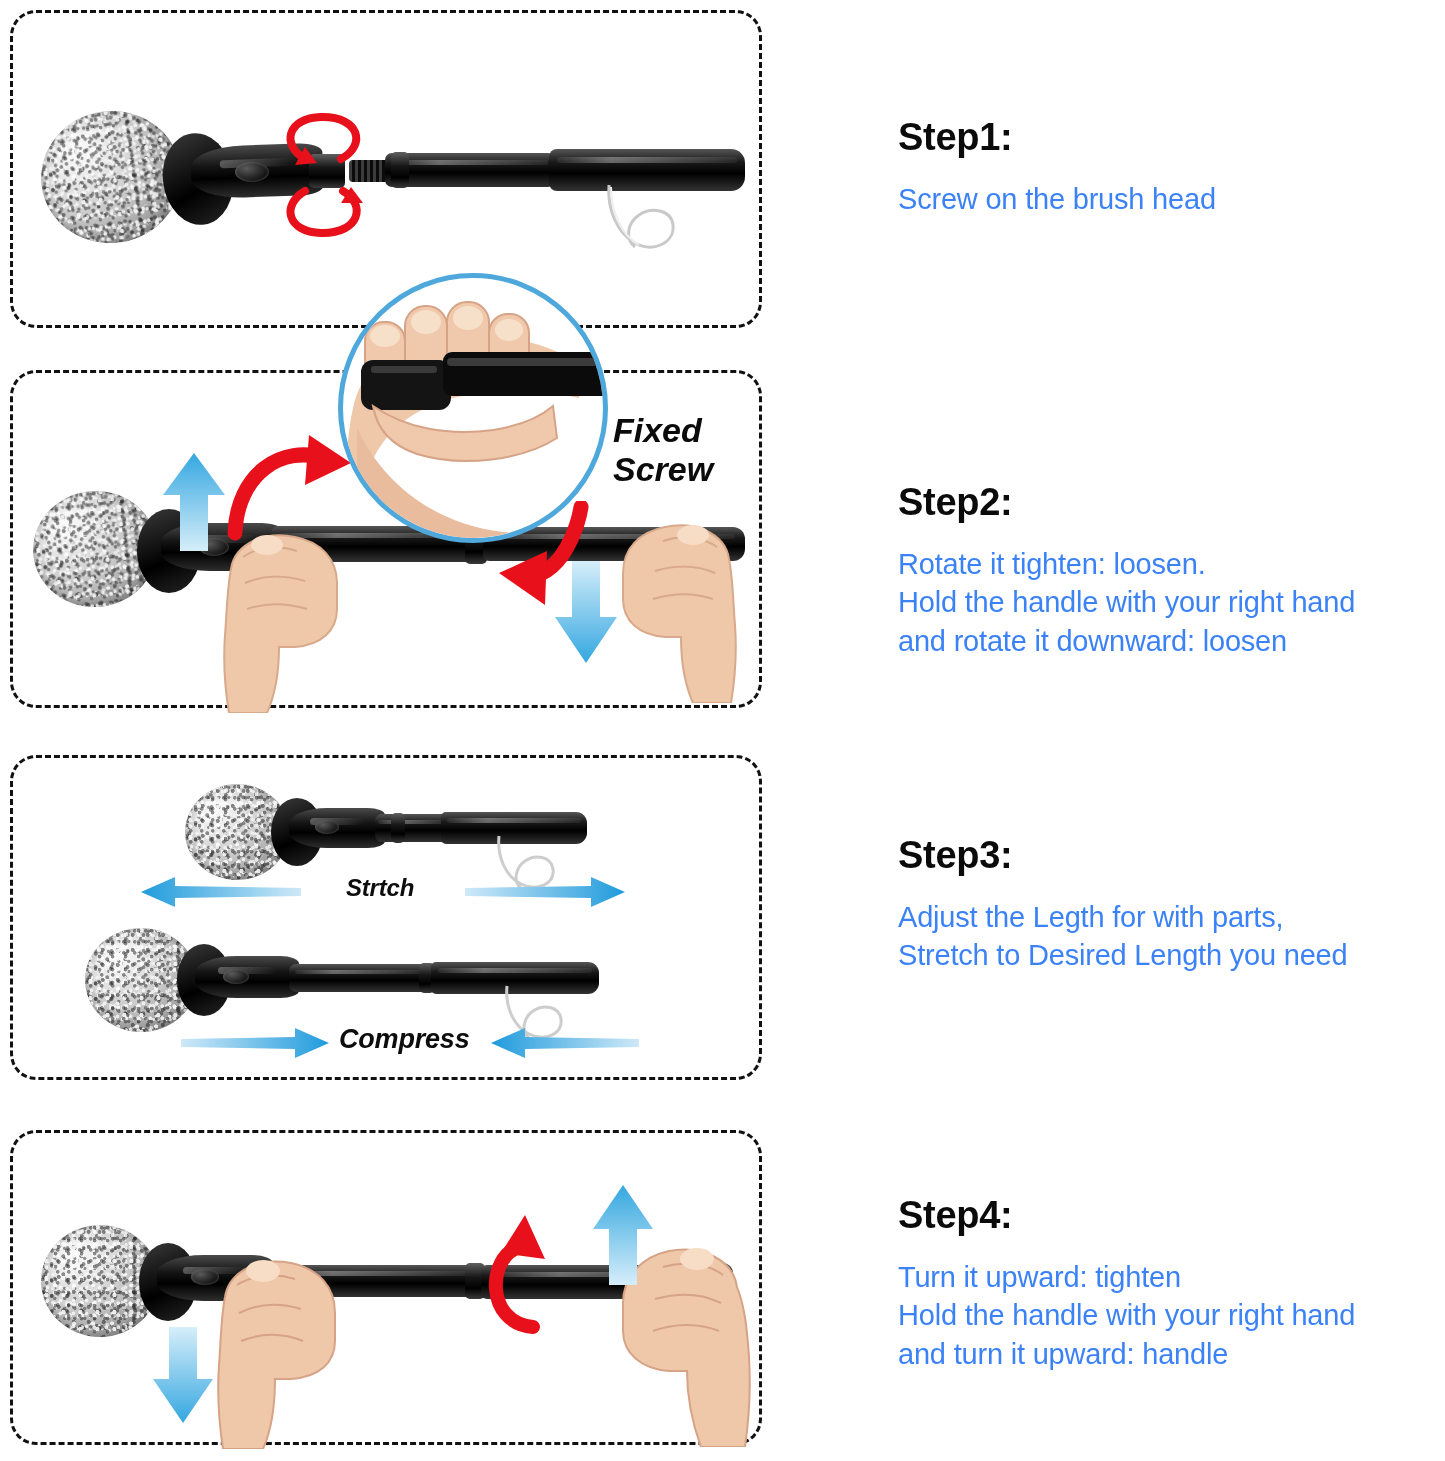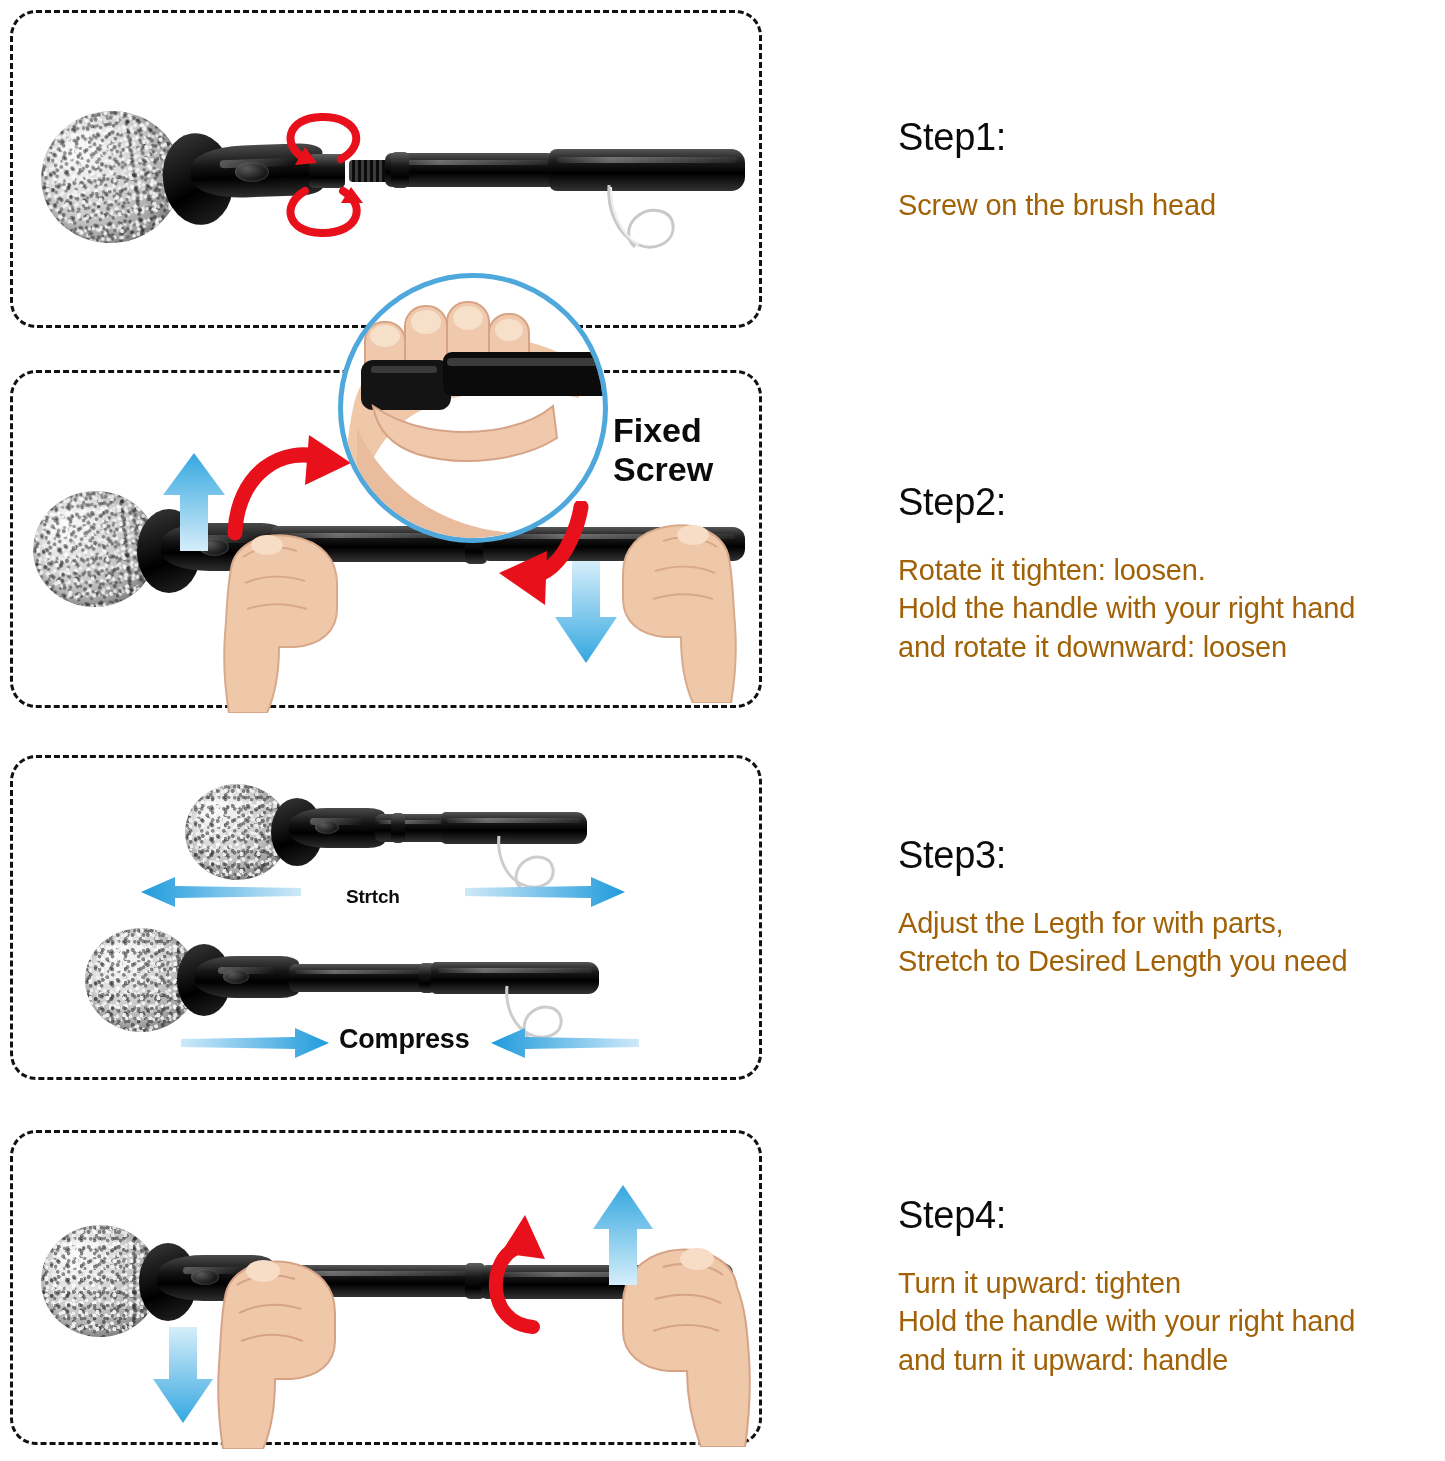--- a/index.html
+++ b/index.html
@@ -10,32 +10,33 @@
     overflow: hidden;
   }
   .sheet { position: relative; width: 1445px; height: 1461px; background:#fff; }
 
   
   .panel {
     position: absolute;
     border: 3px dashed #111;
     border-radius: 26px;
     background: transparent;
+    font-style: italic;
   }
   .panel-inner { position:absolute; inset:0; overflow:visible; }
 
   
   .step-block { position: absolute; left: 898px; width: 548px; }
   .step-title {
-    font-size: 38px; font-weight: normal; color:#0b0b0b;
+    font-size: 38px; font-weight: bold; color:#0b0b0b;
     letter-spacing: -0.3px; line-height: 1.05;
   }
   .step-body {
-    margin-top: 28px;
-    font-size: 29px; color:#a16207; line-height: 1.33; letter-spacing:-0.2px;
+    margin-top: 22px;
+    font-size: 29px; color:#3b82f6; line-height: 1.33; letter-spacing:-0.2px;
   }
   .step-body .ln { display:block; white-space: nowrap; }
   .bristles {
     position:absolute; border-radius:50%;
     background:
       radial-gradient(circle at 28% 26%, #fdfdfd 0%, #e9e9e9 22%, #c9c9c9 48%, #9c9c9c 74%, #6f6f6f 100%);
     box-shadow: inset 0 0 14px rgba(0,0,0,.30);
     overflow:hidden;
   }
   .bristles::after{
@@ -297,21 +298,21 @@
 
       <svg class="arrow-h" style="left:128px; top:117px;" width="160" height="34" viewBox="0 0 160 34">
         <defs>
             <linearGradient id="sl3" x1="1" y1="0" x2="0" y2="0">
           <stop offset="0" stop-color="#cfe9f8"></stop>
               <stop offset="1" stop-color="#1F9BDC"></stop>
         </linearGradient>
           </defs>
         <polygon points="0,17 34,2 34,11 160,13 160,21 34,23 34,32" fill="url(#sl3)"></polygon>
       </svg>
-      <div class="label-inline" style="left:333px; top:128px; font-size:19px;">Strtch</div>
+      <div class="label-inline" style="left:333px; top:116px; font-size:24px;">Strtch</div>
       <svg class="arrow-h" style="left:452px; top:117px;" width="160" height="34" viewBox="0 0 160 34">
         <defs>
             <linearGradient id="sr3" x1="0" y1="0" x2="1" y2="0">
           <stop offset="0" stop-color="#cfe9f8"></stop>
               <stop offset="1" stop-color="#1F9BDC"></stop>
         </linearGradient>
           </defs>
         <polygon points="160,17 126,2 126,11 0,13 0,21 126,23 126,32" fill="url(#sr3)"></polygon>
       </svg>
 

